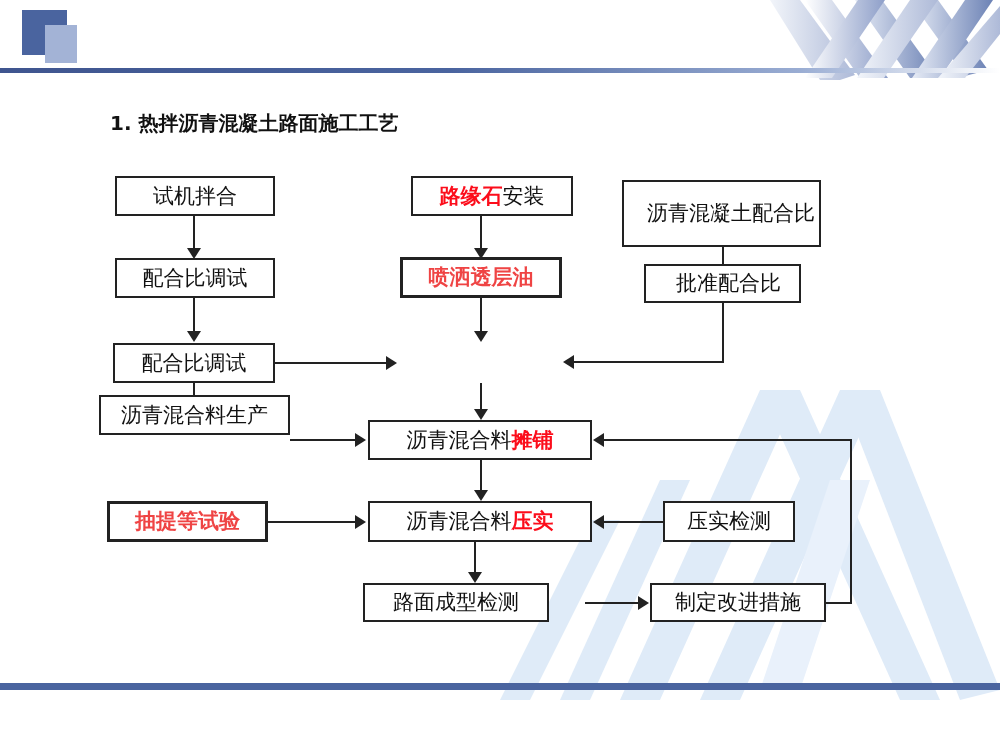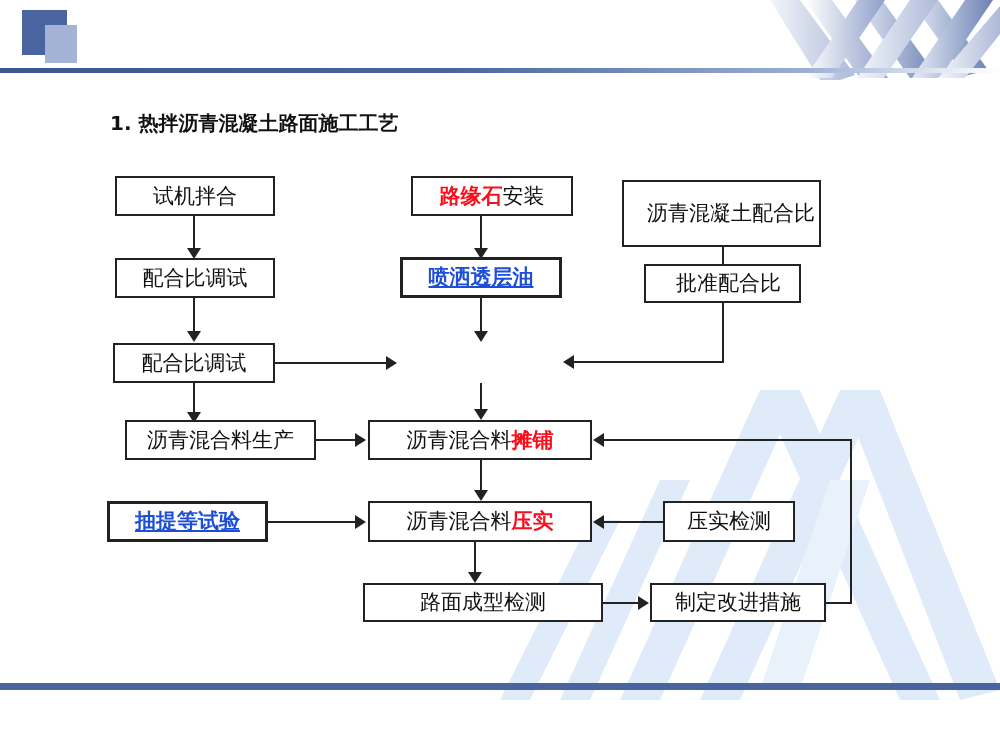--- a/index.html
+++ b/index.html
@@ -96,23 +96,22 @@
     line-height: 1.15;
     padding: 2px 4px;
     z-index: 4;
   }
   .box.thick { border-width: 3px; }
   .box .red {
     color: #fc0d1b;
     font-weight: bold;
   }
   .box.allred {
-    color: #1d4ed8;
+    color: #ef4444;
     font-weight: bold;
-    text-decoration: underline;
   }
 
   
   .ln {
     position: absolute;
     background: #222222;
     z-index: 2;
   }
   .ln.h { height: 2px; }
   .ln.v { width: 2px; }
@@ -245,21 +244,21 @@
   </div>
 
   <div class="box" style="left:115px; top:258px; width:160px; height:40px;">
     <span>配合比调试</span>
   </div>
 
   <div class="box" style="left:113px; top:343px; width:162px; height:40px;">
     <span>配合比调试</span>
   </div>
 
-  <div class="box" style="left:99px; top:420px; width:191px; height:40px;margin-left:26px;">
+  <div class="box" style="left:99px; top:395px; width:191px; height:40px;">
     <span>沥青混合料生产</span>
   </div>
 
   <div class="box thick allred" style="left:107px; top:501px; width:161px; height:41px;">
     <span>抽提等试验</span>
   </div>
 
   <div class="box" style="left:400px; top:176px; width:162px; height:40px;margin-left:11px;">
     <span class="red">路缘石</span>
       <span>安装</span>
@@ -273,21 +272,21 @@
   <div class="box" style="left:368px; top:420px; width:224px; height:40px;">
     <span>沥青混合料</span>
       <span class="red">摊铺</span>
   </div>
 
   <div class="box" style="left:368px; top:501px; width:224px; height:41px;">
     <span>沥青混合料</span>
       <span class="red">压实</span>
   </div>
 
-  <div class="box" style="left:363px; top:583px; width:240px; height:39px;">
+  <div class="box" style="left:363px; top:583px; width:186px; height:39px;">
     <span>路面成型检测</span>
   </div>
 
   <div class="box" style="left:622px; top:180px; width:199px; height:67px;justify-content:flex-end;">
     <span>沥青混凝土配合比</span>
   </div>
 
   <div class="box" style="left:644px; top:264px; width:157px; height:39px;padding-left:16px;">
     <span>批准配合比</span>
   </div>

